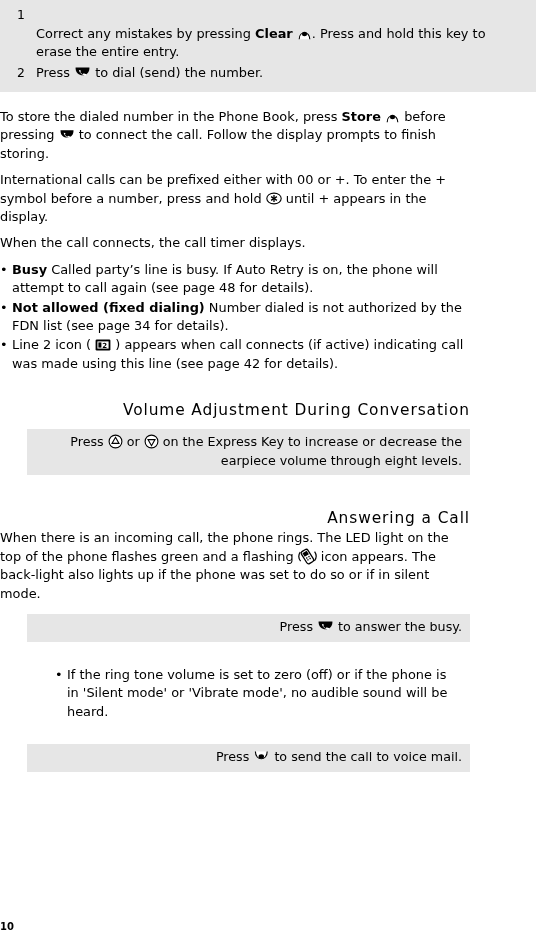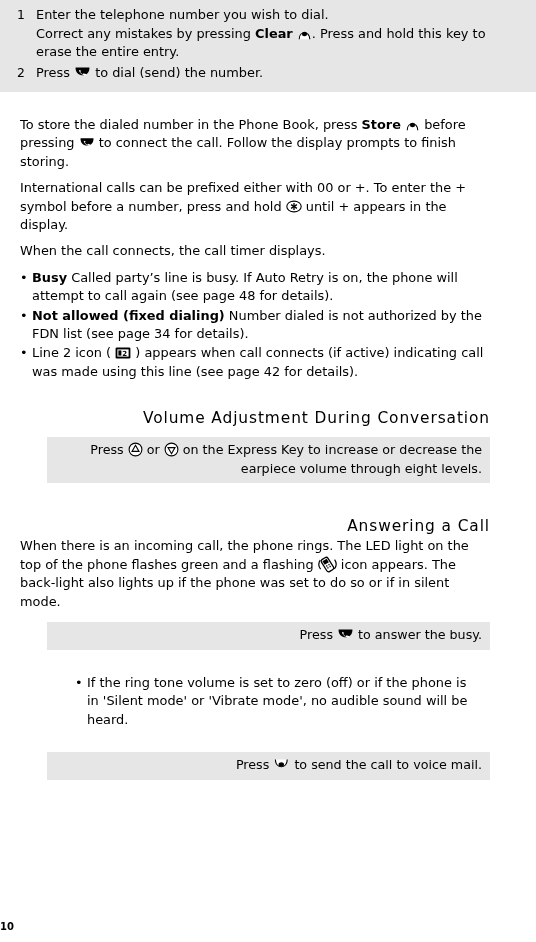--- a/index.html
+++ b/index.html
@@ -133,42 +133,42 @@
 <body>
 
 <div class="page">
 
   <div class="band band-top">
     <ul class="steps">
 
       <li class="step">
         <div class="step-num">1</div>
         <div class="step-body">
-          <span>Enter the telephone number you wish to dial.</span><br>
+          <br>
           <span>Correct any mistakes by pressing </span><b>Clear</b><span>&nbsp;</span><span class="ico"><svg width="15" height="15" viewBox="0 0 15 15">
                 <path d="M2.2 13.2 C2.2 4.5 12.8 4.5 12.8 13.2" fill="#ffffff" stroke="#000000" stroke-width="1.1"></path>
                 <ellipse cx="7.5" cy="8.0" rx="2.6" ry="2.2" fill="#000000"></ellipse>
               </svg></span><span>. Press and hold this key to erase the entire entry.</span>
         </div>
       </li>
 
       <li class="step">
         <div class="step-num">2</div>
         <div class="step-body">
           <span>Press </span><span class="ico" style="vertical-align:-4px"><svg width="17" height="16" viewBox="0 0 17 16">
                 <path d="M1.6 3.2 C1.6 12.6 15.4 12.6 15.4 3.2 L15.4 2.4 L1.6 2.4 Z" fill="#000000"></path>
                 <path d="M5.0 5.0 c0.9 0 1.6 0.4 2.1 1.0 l-1.0 1.0 c0.7 1.0 1.6 1.7 2.7 2.2 l0.9 -1.0 c0.7 0.4 1.4 0.7 2.3 0.8 l0 1.6 c-3.5 -0.1 -6.6 -2.5 -7.0 -5.6 Z" fill="#ffffff"></path>
               </svg></span><span> to dial (send) the number.</span>
         </div>
       </li>
 
     </ul>
   </div>
 
-  <div style="position:absolute; left:0; top:116px; width:470px;padding-left:20px;">
+  <div style="position:absolute; left:0; top:108px; width:470px;">
 
     <p class="para"><span>To store the dialed number in the Phone Book, press </span><b>Store</b><span>&nbsp;</span><span class="ico"><svg width="15" height="15" viewBox="0 0 15 15">
             <path d="M2.2 13.2 C2.2 4.5 12.8 4.5 12.8 13.2" fill="#ffffff" stroke="#000000" stroke-width="1.1"></path>
             <ellipse cx="7.5" cy="8.0" rx="2.6" ry="2.2" fill="#000000"></ellipse>
           </svg></span><span> before pressing </span><span class="ico" style="vertical-align:-4px"><svg width="16" height="15" viewBox="0 0 17 16">
             <path d="M1.6 3.2 C1.6 12.6 15.4 12.6 15.4 3.2 L15.4 2.4 L1.6 2.4 Z" fill="#000000"></path>
             <path d="M5.0 5.0 c0.9 0 1.6 0.4 2.1 1.0 l-1.0 1.0 c0.7 1.0 1.6 1.7 2.7 2.2 l0.9 -1.0 c0.7 0.4 1.4 0.7 2.3 0.8 l0 1.6 c-3.5 -0.1 -6.6 -2.5 -7.0 -5.6 Z" fill="#ffffff"></path>
           </svg></span><span> to connect the call. Follow the display prompts to finish storing.</span></p>
 
     <p class="para"><span>International calls can be prefixed either with 00 or +. To enter the + symbol before a number, press and hold </span><span class="ico" style="vertical-align:-2px"><svg width="16" height="13" viewBox="0 0 16 13">

